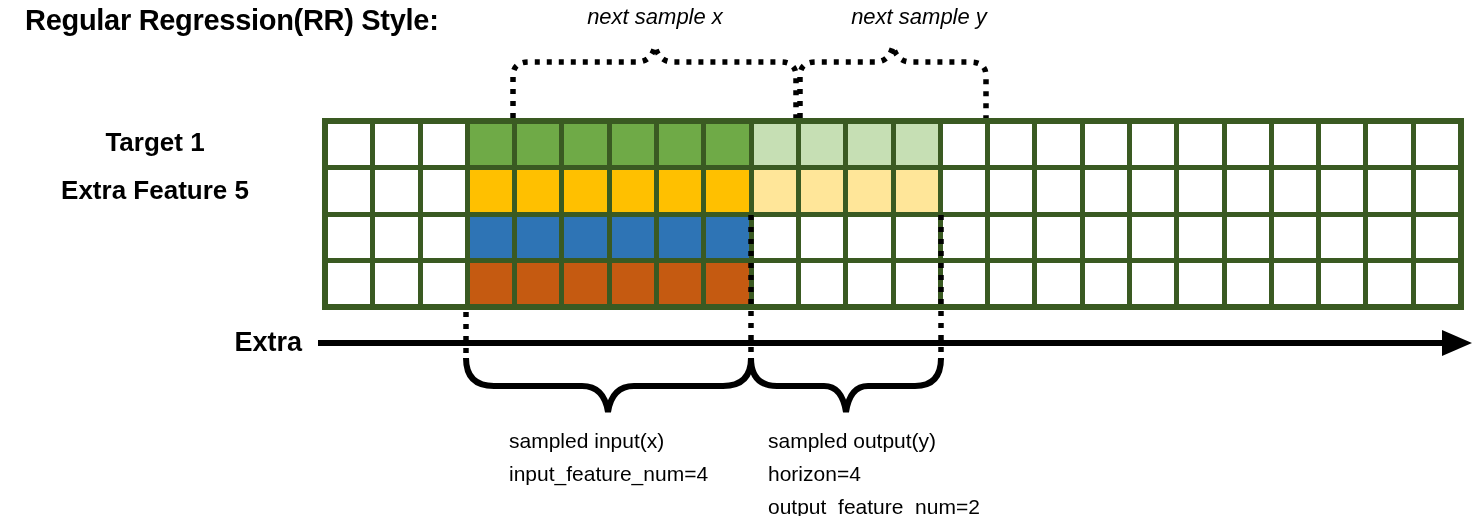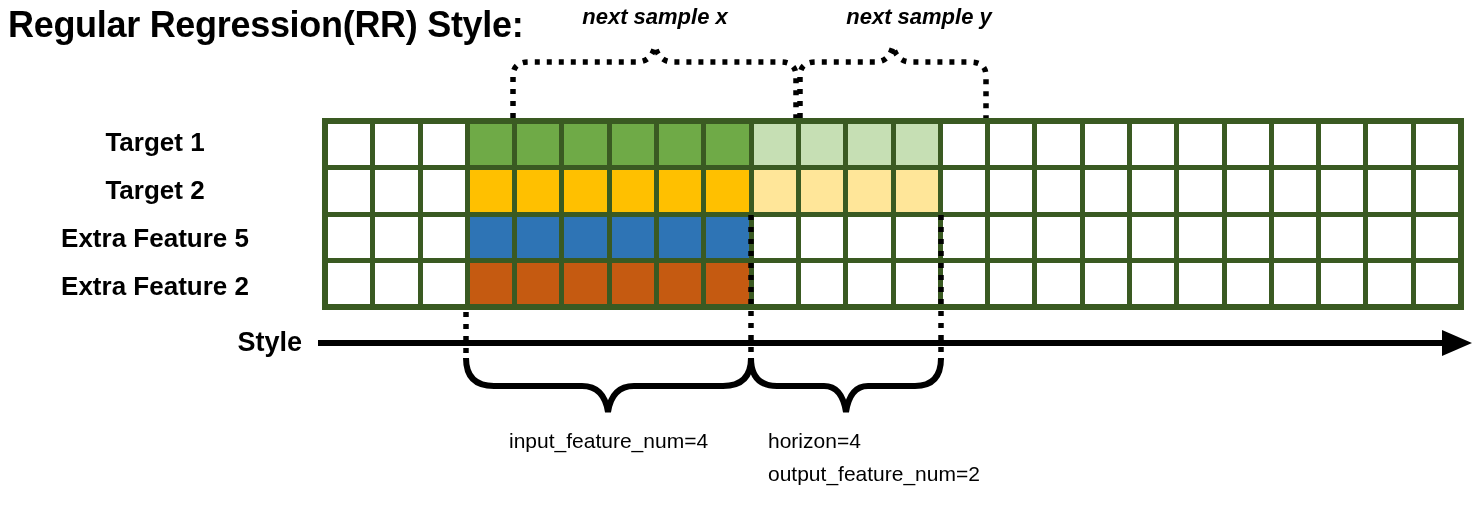--- a/index.html
+++ b/index.html
@@ -1,26 +1,26 @@
 <!DOCTYPE html>
 <html><head>
 <meta charset="utf-8">
 <style>
   * { margin: 0; padding: 0; box-sizing: border-box; }
   html, body { width: 1476px; height: 516px; background: #ffffff; overflow: hidden; }
   body { font-family: "Liberation Sans", sans-serif; color: #000; position: relative; }
 
   .title {
-    position: absolute; left: 8px; top: 4px;
-    font-size: 36px; font-weight: 700; letter-spacing: -0.3px;
+    position: absolute; left: 25px; top: 4px;
+    font-size: 29px; font-weight: 700; letter-spacing: -0.3px;
   }
 
   .top-label {
     position: absolute; top: 4px; width: 300px;
-    text-align: center; font-size: 22px; font-style: italic; font-weight: 700;
+    text-align: center; font-size: 22px; font-style: italic; font-weight: 400;
   }
   .top-label.x { left: 505px; }
   .top-label.y { left: 769px; }
 
   .row-labels {
     position: absolute; left: 0; top: 118px; width: 310px; height: 192px;
     display: flex; flex-direction: column; align-items: center;
   }
   .row-label {
     height: 48px; display: flex; align-items: center; justify-content: flex-end;
@@ -57,23 +57,21 @@
 </head>
 <body>
 
 <div class="title">Regular Regression(RR) Style:</div>
 
 <div class="top-label x">next sample x</div>
 <div class="top-label y">next sample y</div>
 
 <div class="row-labels">
   <div class="row-label">Target 1</div>
-  <div class="row-label">Target 2</div>
   <div class="row-label">Extra Feature 5</div>
-  <div class="row-label">Extra Feature 2</div>
 </div>
 
 <div class="sample-grid">
     <div class="cell"></div>
     <div class="cell"></div>
     <div class="cell"></div>
     <div class="cell" style="background: rgb(111, 170, 71);"></div>
     <div class="cell" style="background: rgb(111, 170, 71);"></div>
     <div class="cell" style="background: rgb(111, 170, 71);"></div>
     <div class="cell" style="background: rgb(111, 170, 71);"></div>
@@ -161,40 +159,42 @@
     <div class="cell"></div>
     <div class="cell"></div>
     <div class="cell"></div>
     <div class="cell"></div>
     <div class="cell"></div>
     <div class="cell"></div>
     <div class="cell"></div>
     <div class="cell"></div>
   </div>
 
-<div class="time-label">Style</div>
+<div class="time-label">Extra</div>
 
 <svg class="overlay" width="1476" height="516" viewBox="0 0 1476 516">
 
   <path d="M 513 118 L 513 76 Q 513 62 529 62 L 637 62 Q 651 62 655 46 Q 659 62 673 62 L 780 62 Q 796 62 796 76 L 796 118" fill="none" stroke="#000" stroke-width="5.5" stroke-dasharray="5 7"></path>
 
   <path d="M 800 118 L 800 76 Q 800 62 816 62 L 875 62 Q 889 62 893 46 Q 897 62 911 62 L 970 62 Q 986 62 986 76 L 986 118" fill="none" stroke="#000" stroke-width="5.5" stroke-dasharray="5 7"></path>
 
   <path d="M 466 312 L 466 360" fill="none" stroke="#000" stroke-width="5.5" stroke-dasharray="5 7"></path>
   <path d="M 751 215 L 751 360" fill="none" stroke="#000" stroke-width="5.5" stroke-dasharray="5 7"></path>
   <path d="M 941 215 L 941 360" fill="none" stroke="#000" stroke-width="5.5" stroke-dasharray="5 7"></path>
 
   <line x1="318" y1="343" x2="1446" y2="343" stroke="#000" stroke-width="6"></line>
   <polygon points="1442,330 1442,356 1472,343" fill="#000"></polygon>
 
   <path d="M 466 358 Q 466 386 494 386 L 582 386 Q 604 386 608 412 Q 612 386 634 386 L 723 386 Q 751 386 751 358" fill="none" stroke="#000" stroke-width="6"></path>
 
   <path d="M 751 358 Q 751 386 777 386 L 824 386 Q 842 386 846 412 Q 850 386 868 386 L 915 386 Q 941 386 941 358" fill="none" stroke="#000" stroke-width="6"></path>
 </svg>
 
 <div class="caption left">
+  <div>sampled input(x)</div>
   <div>input_feature_num=4</div>
 </div>
 
 <div class="caption right">
+  <div>sampled output(y)</div>
   <div>horizon=4</div>
   <div>output_feature_num=2</div>
 </div>
 
 </body></html>

